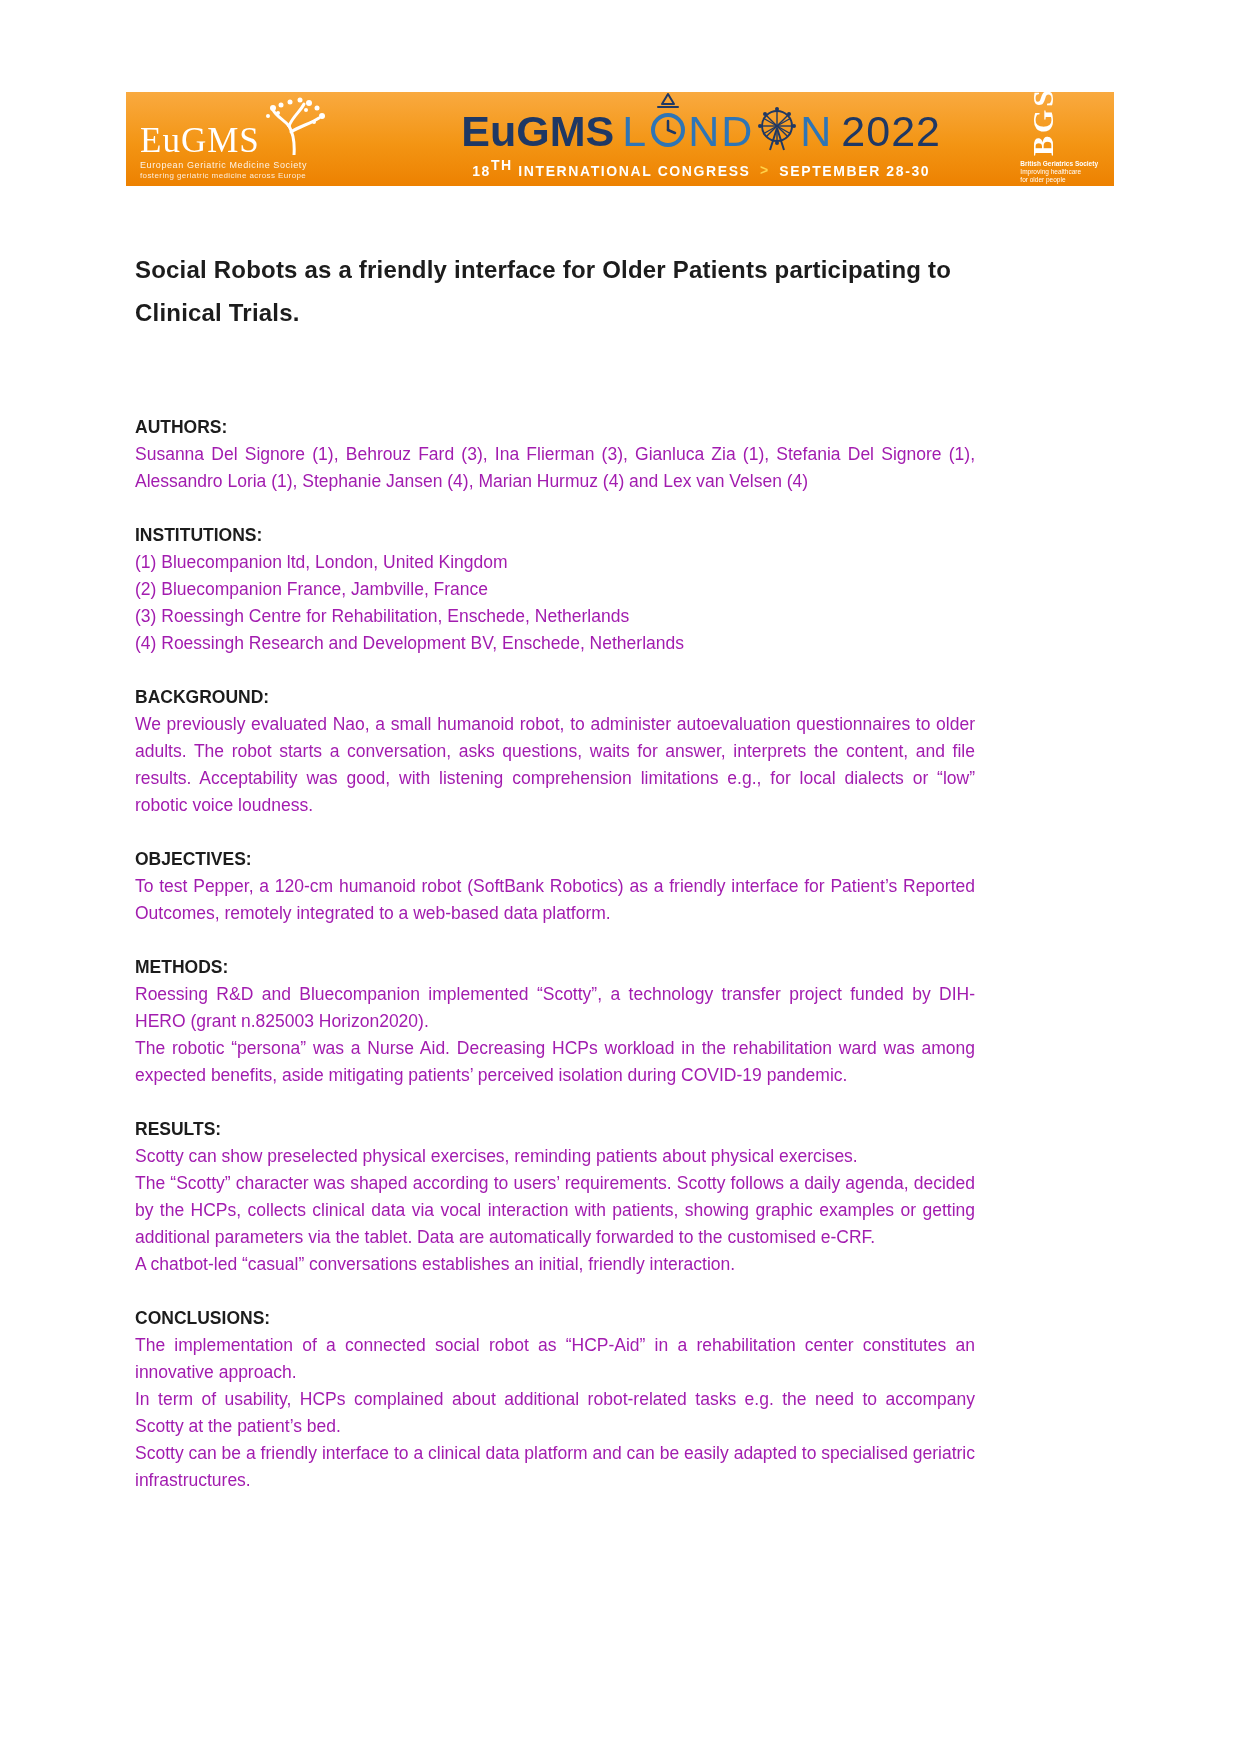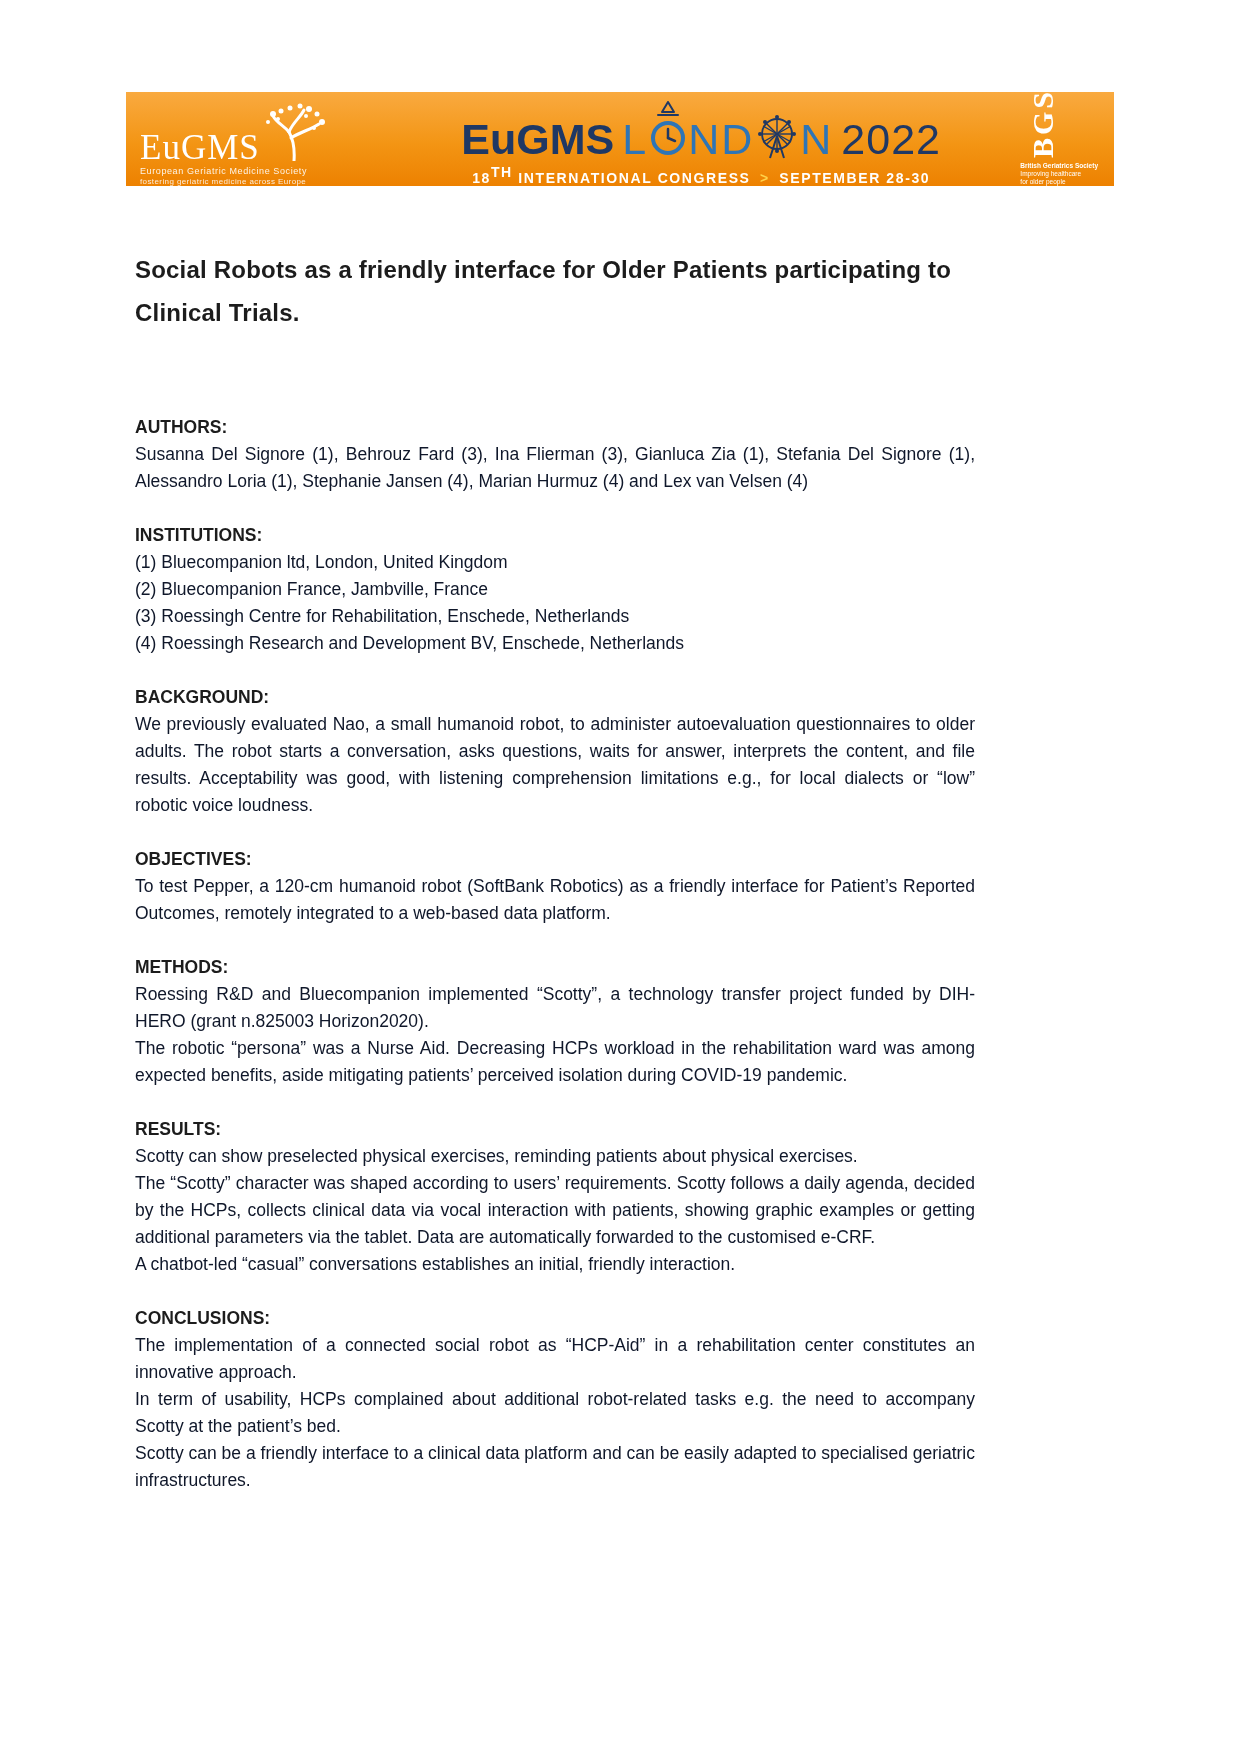--- a/index.html
+++ b/index.html
@@ -10,21 +10,21 @@
     font-family: "Liberation Sans", sans-serif;
     position: relative;
     color: #1f1f1f;
   }
 
   
   .banner {
     position: absolute; left: 126px; top: 92px;
     width: 988px; height: 94px;
     background: linear-gradient(180deg, #f9aa40 0%, #f39514 55%, #ed8100 100%);
-    display: flex; align-items: flex-end;
+    display: flex; align-items: center;
     overflow: visible;
   }
   .eugms-left { margin-left: 14px; width: 252px; color: #ffffff; flex: 0 0 auto; }
   .eugms-left .row { display: flex; align-items: flex-end; height: 58px; }
   .eugms-left .name {
     font-family: "Liberation Serif", serif;
     font-size: 35px; line-height: 0.9; letter-spacing: 1px; color: #ffffff;
   }
   .eugms-left .tree { margin-left: 4px; margin-bottom: -2px; }
   .eugms-left .tag1 { font-size: 9px; letter-spacing: 0.6px; margin-top: 3px; opacity: 0.9; }
@@ -55,21 +55,21 @@
   .content { position: absolute; left: 135px; top: 248px; width: 840px; }
   .doc-title {
     font-size: 24px; font-weight: bold; color: #1c1c1c;
     line-height: 43px; margin: 0 0 80px 0; letter-spacing: 0.2px;
   }
   .section { margin-top: 27px; }
   .section-heading {
     font-size: 17.5px; font-weight: bold; color: #1c1c1c;
     line-height: 27px; margin: 0;
   }
-  .body-text { margin: 0; font-size: 17.5px; line-height: 27px; color: #0f172a; }
+  .body-text { margin: 0; font-size: 17.5px; line-height: 27px; color: #a21caf; }
   .justify { text-align: justify; }
 </style>
 </head>
 <body>
 
 <header class="banner">
 
   <div class="eugms-left">
     <div class="row">
       <span class="name">EuGMS</span>

